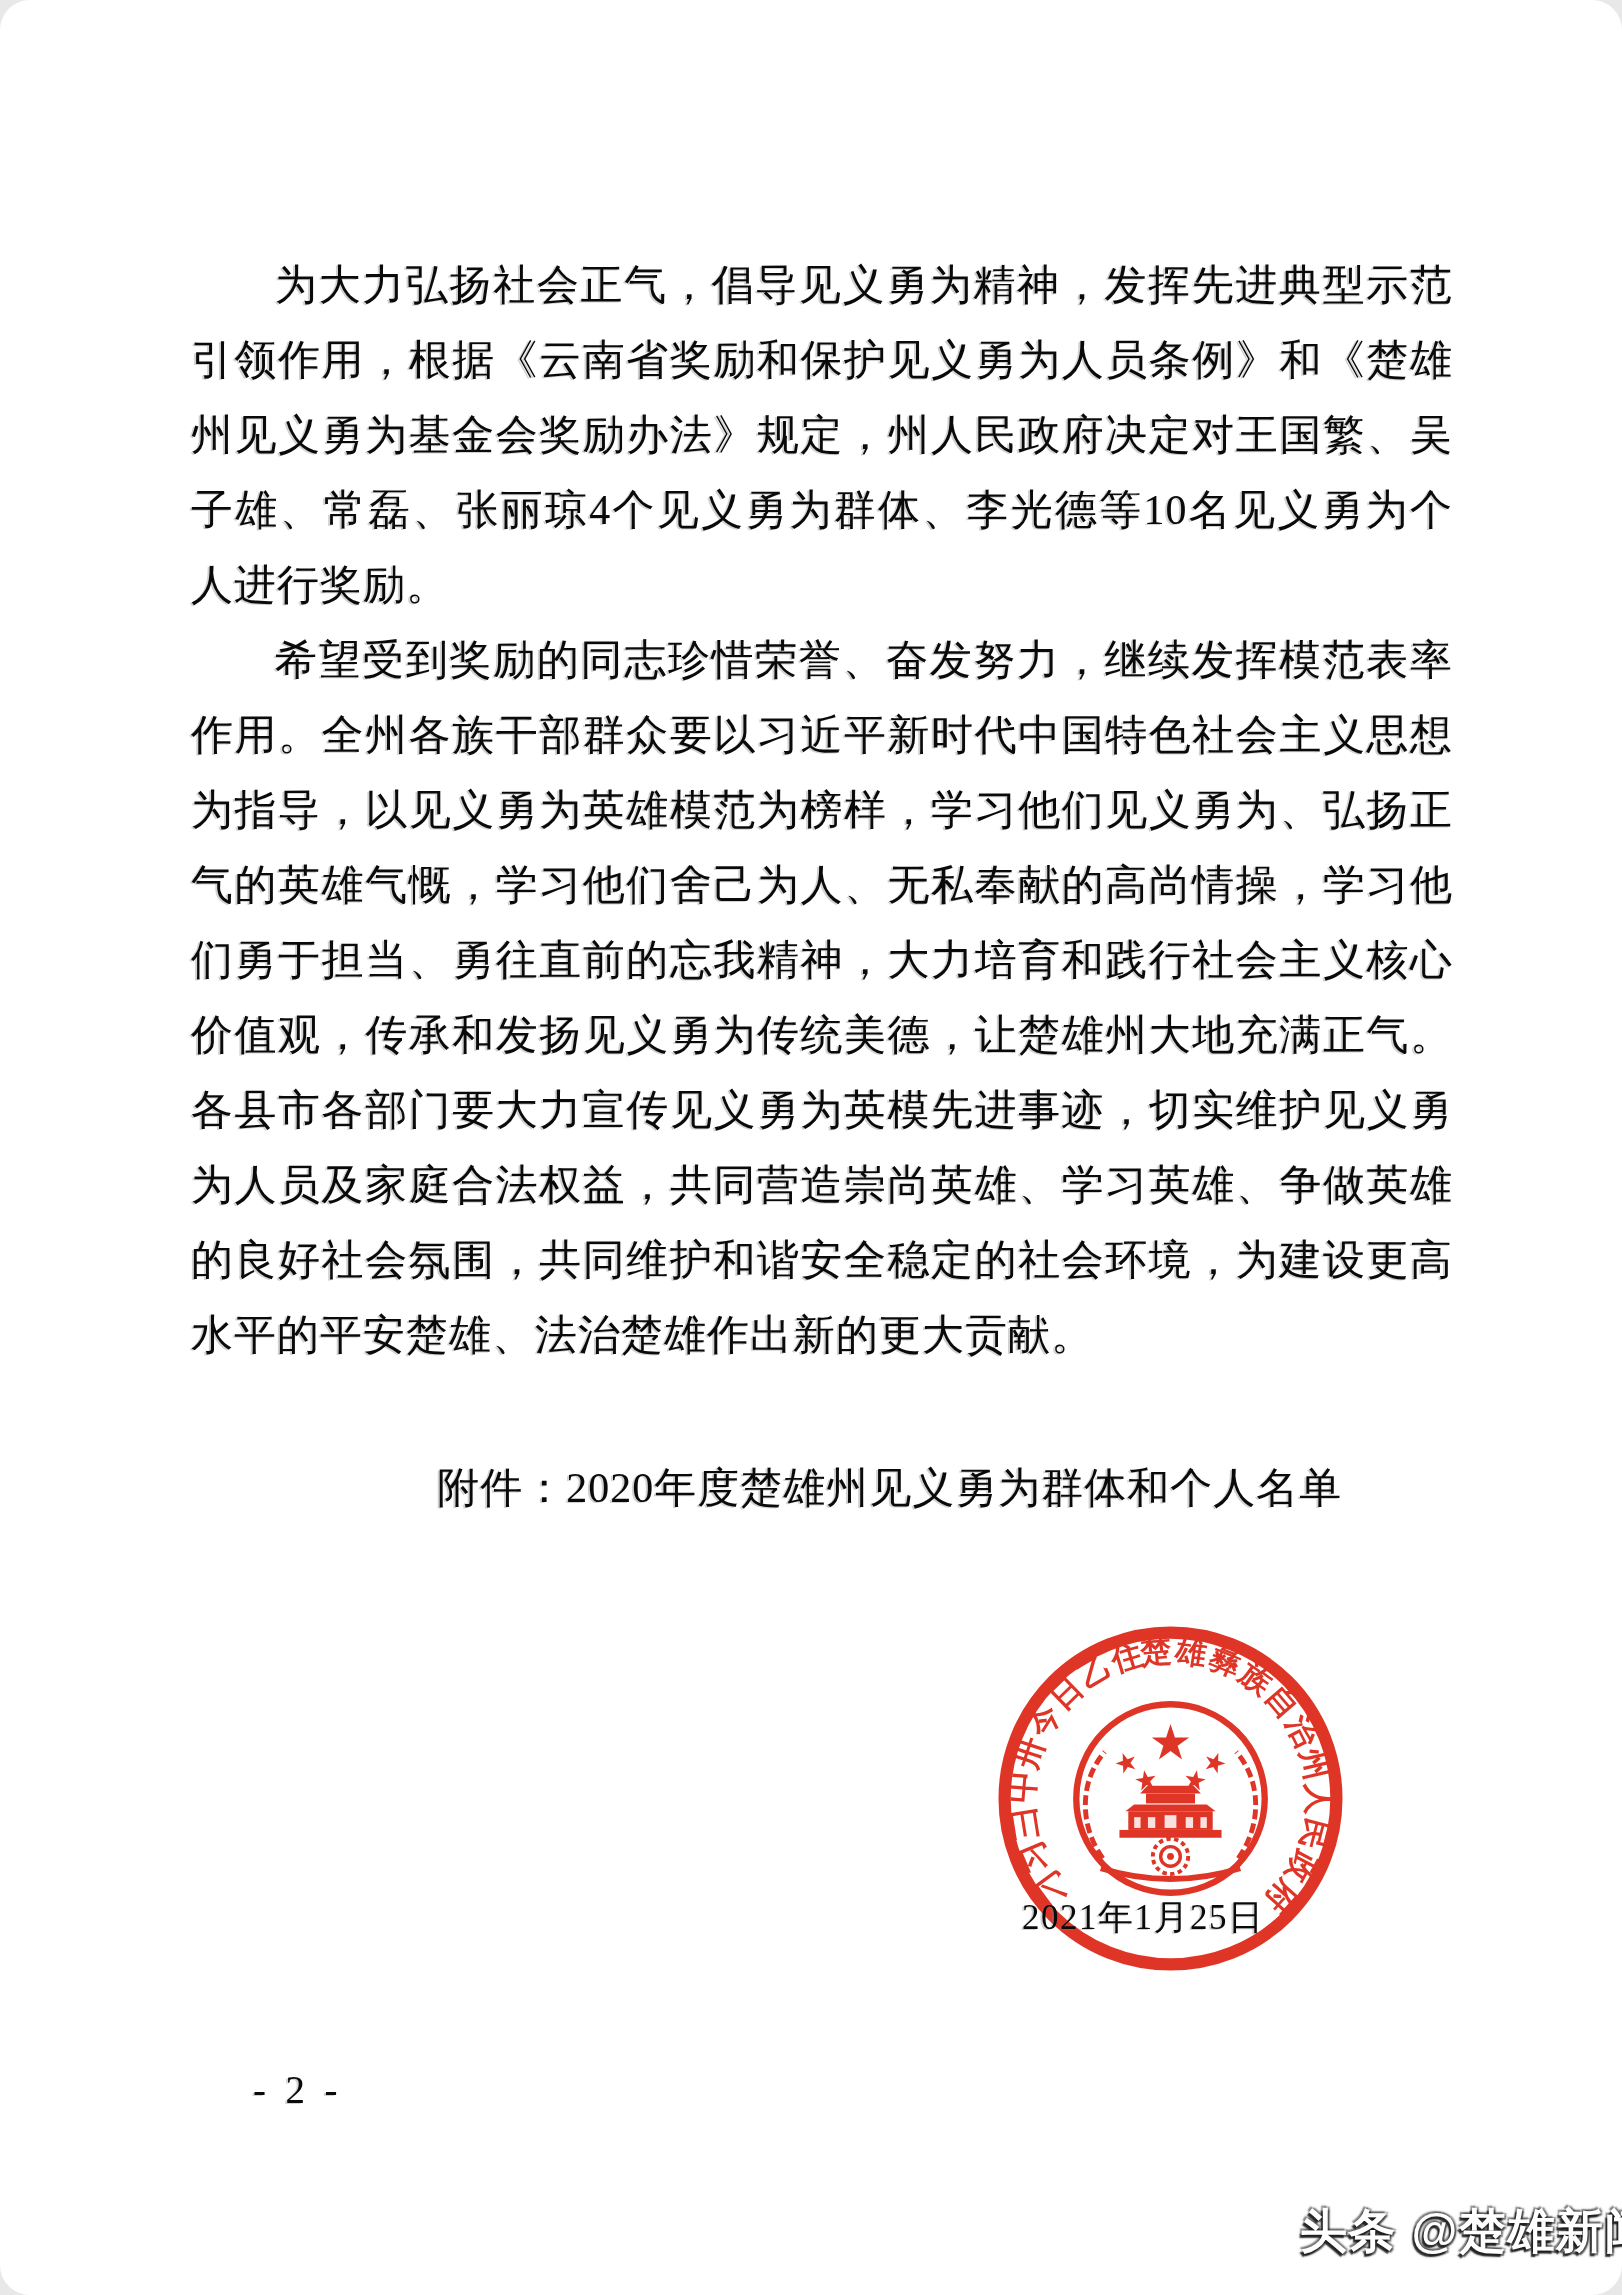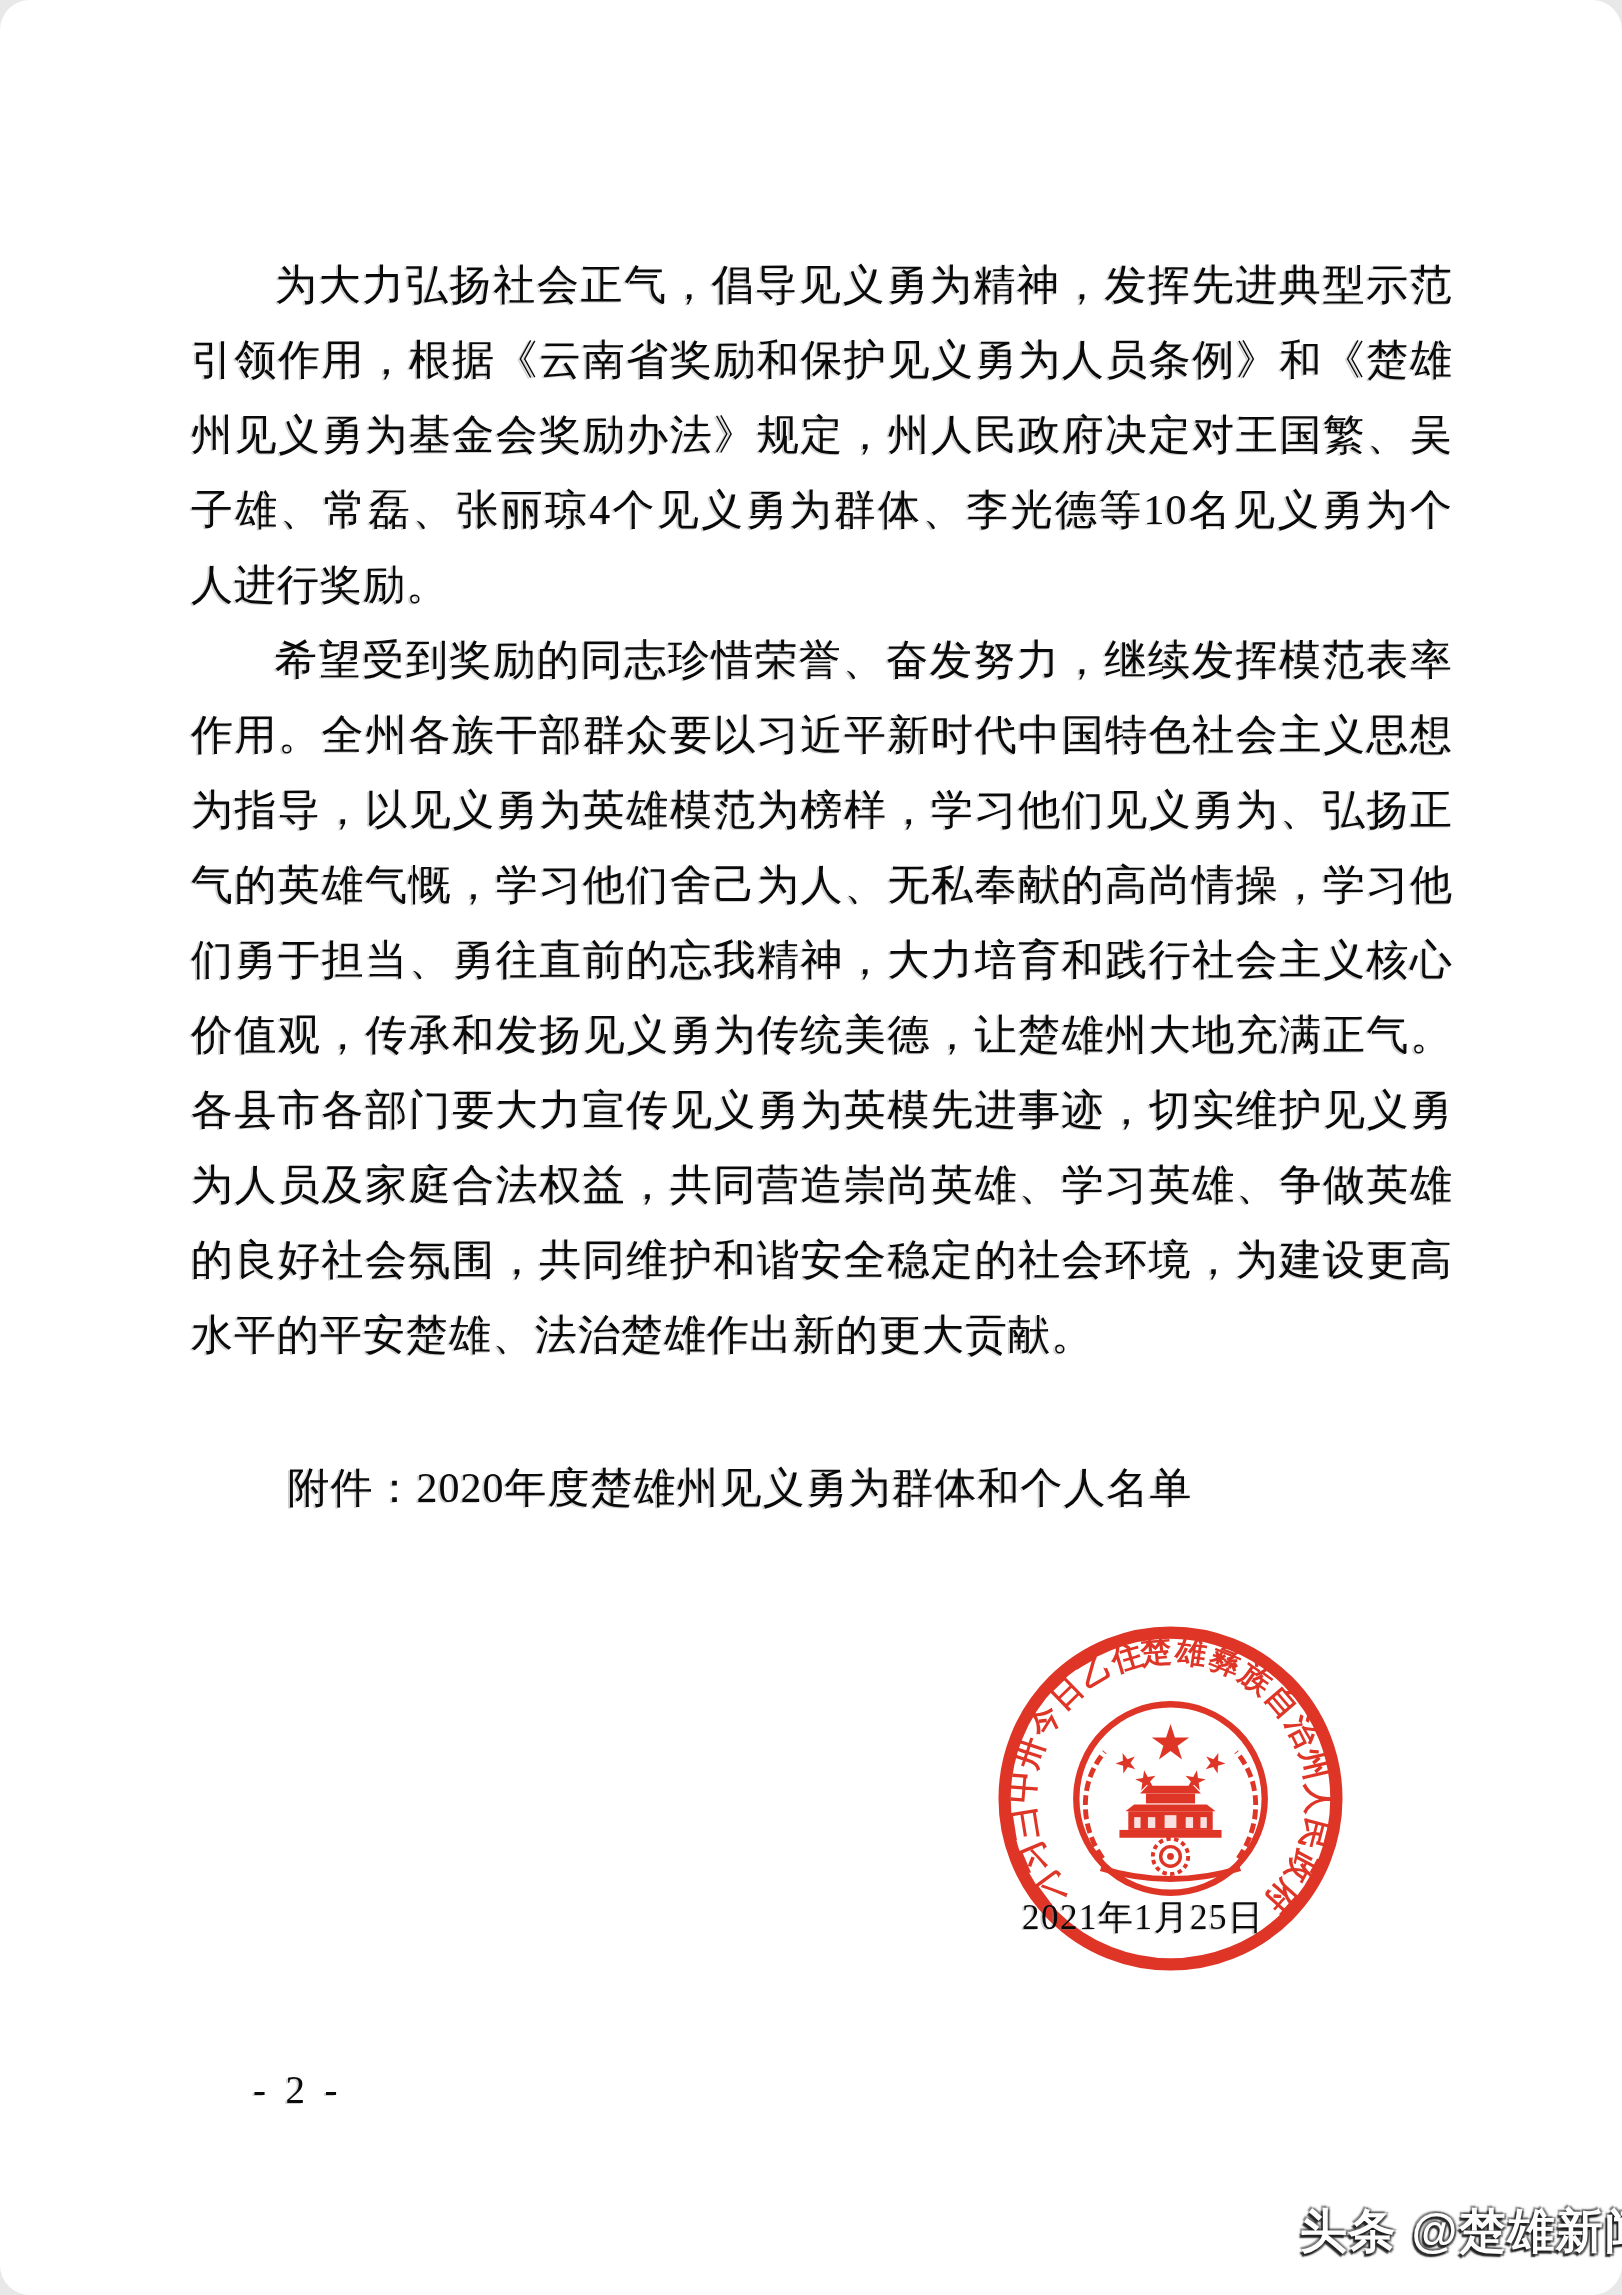--- a/index.html
+++ b/index.html
@@ -9,20 +9,21 @@
     height: 2295px;
     background: #ffffff;
     overflow: hidden;
     font-family: "Liberation Serif", "DejaVu Serif", serif;
     color: #0a0a0a;
     border-radius: 30px;
   }
   
   .doc-text {
     text-shadow: -2px 1px 0.5px rgba(125,125,125,0.35);
+    text-align: center;
   }
   .body-text {
     position: absolute;
     left: 191px;
     top: 248px;
     width: 1262px;
     font-size: 42px;
     line-height: 75px;
     letter-spacing: 1px;
     text-align: justify;

